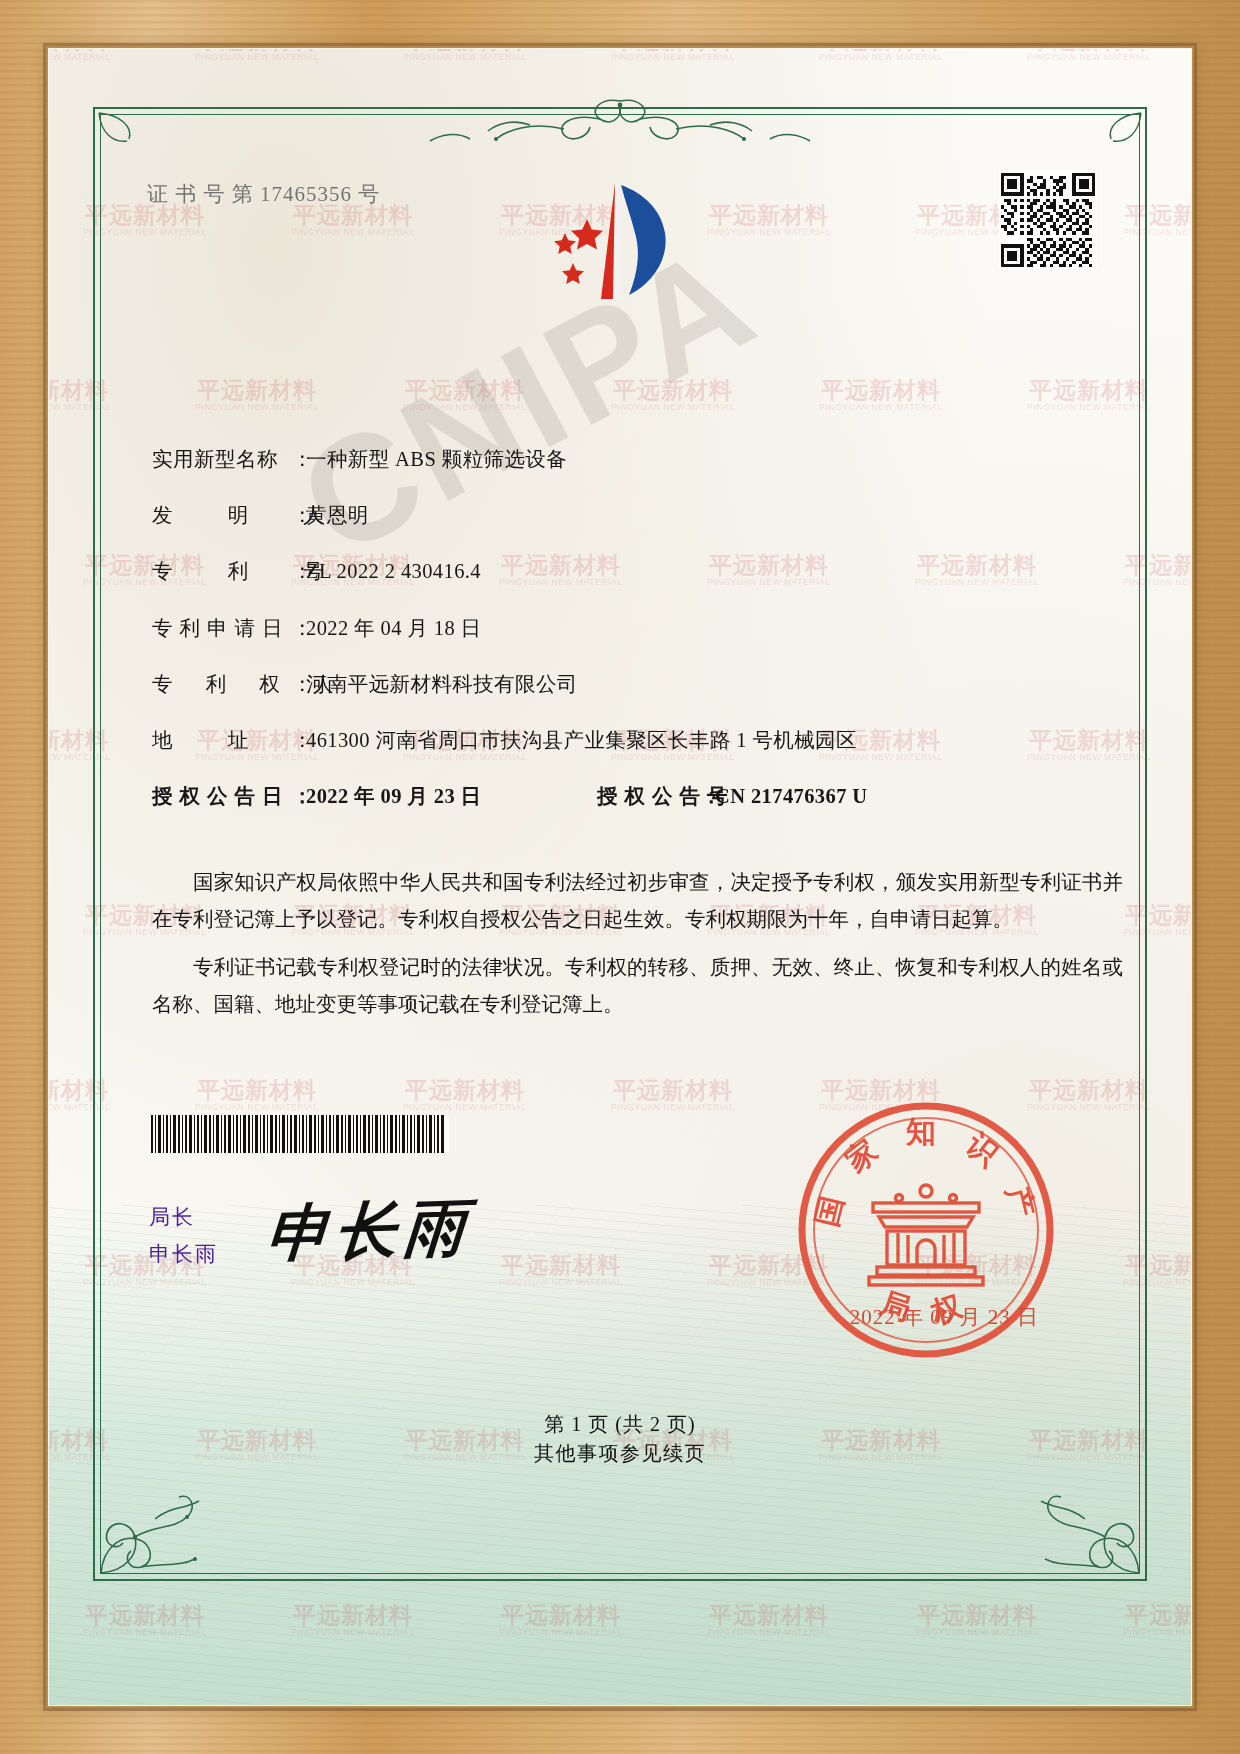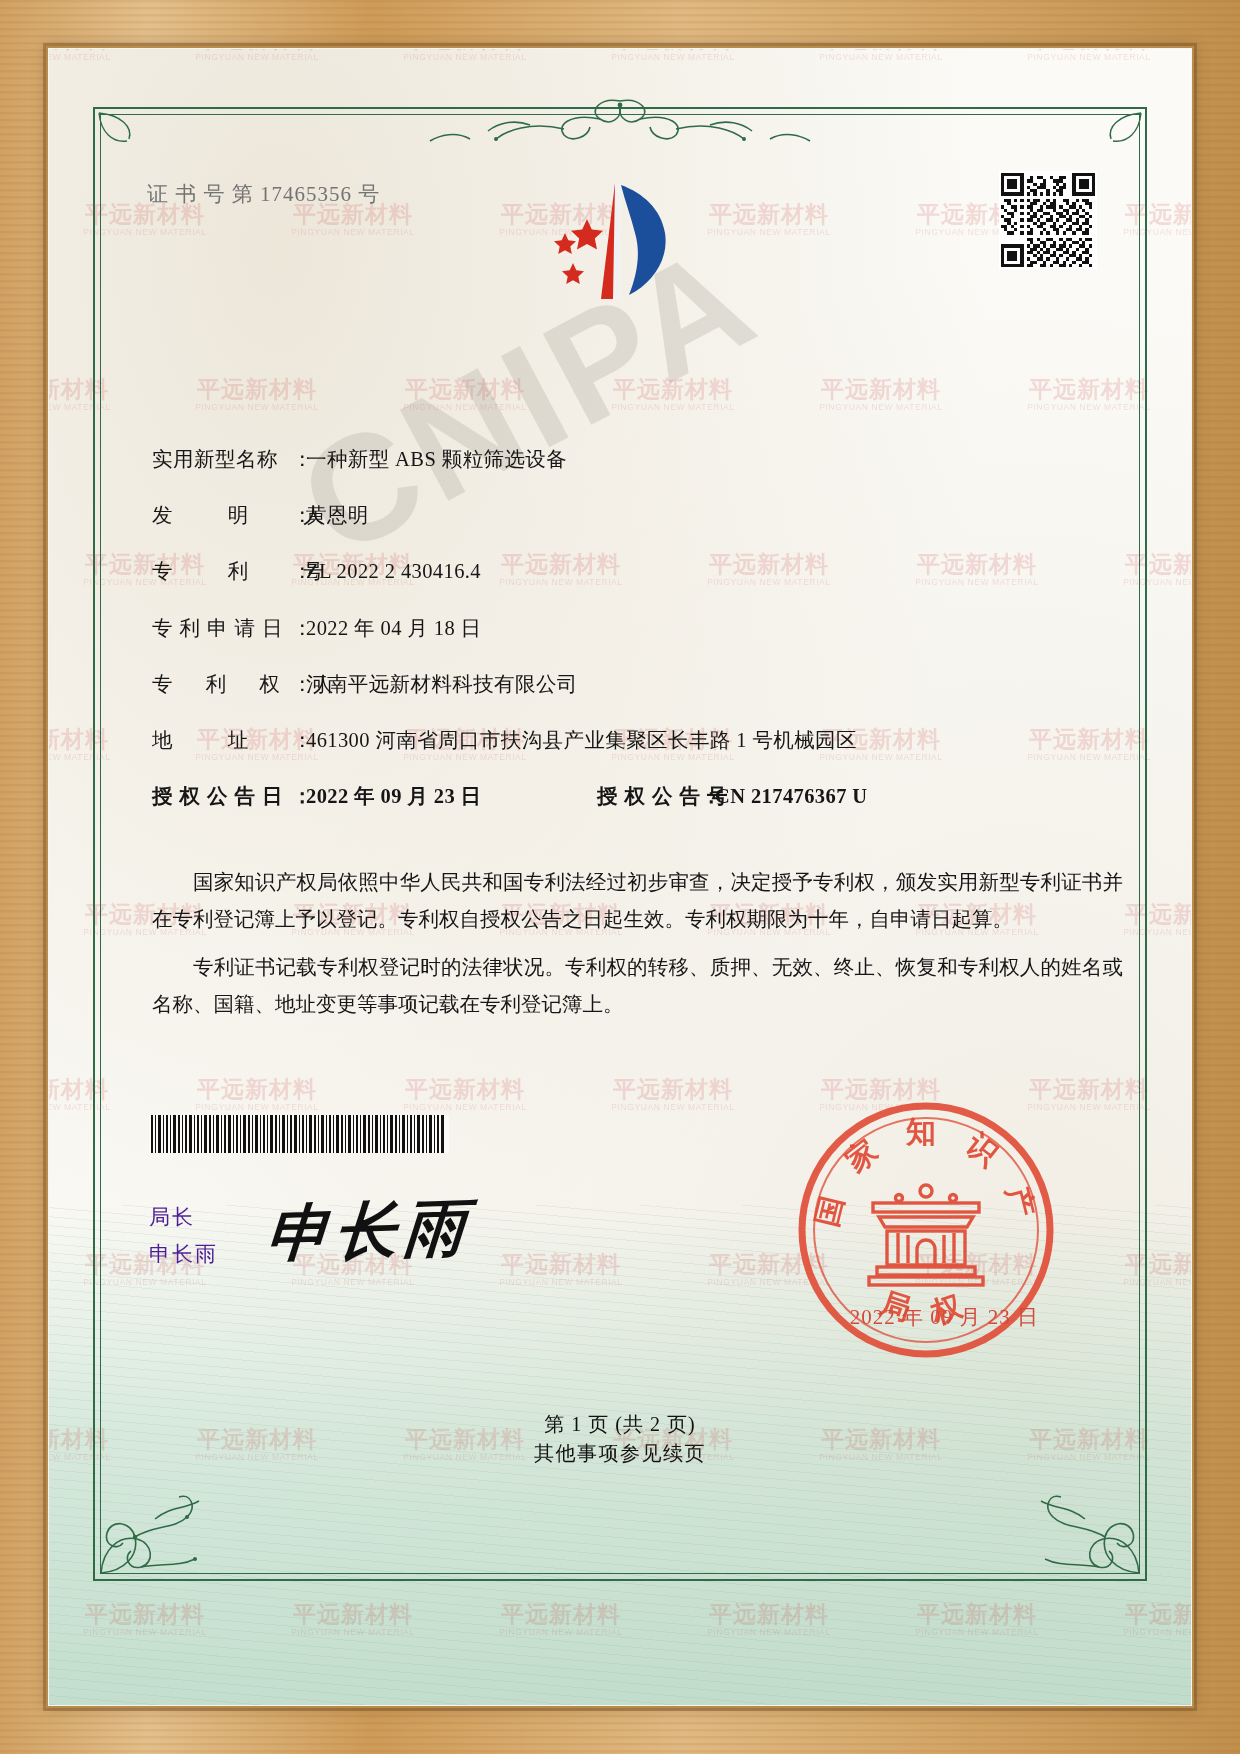--- a/index.html
+++ b/index.html
@@ -78,21 +78,21 @@
     opacity: 0.55;
   }
   .wm {
     position: absolute;
     width: 200px;
     text-align: center;
     color: rgba(196,60,60,0.30);
     line-height: 1.05;
   }
   .wm .wm-cn {
-    font-family: Liberation Mono, monospace;
+    font-family: Liberation Serif, serif;
     font-size: 23px;
     font-weight: 700;
     letter-spacing: 1px;
     white-space: nowrap;
   }
   .wm .wm-en {
     font-family: "Liberation Sans", "DejaVu Sans", sans-serif;
     font-size: 8.5px;
     letter-spacing: 0.6px;
     white-space: nowrap;

